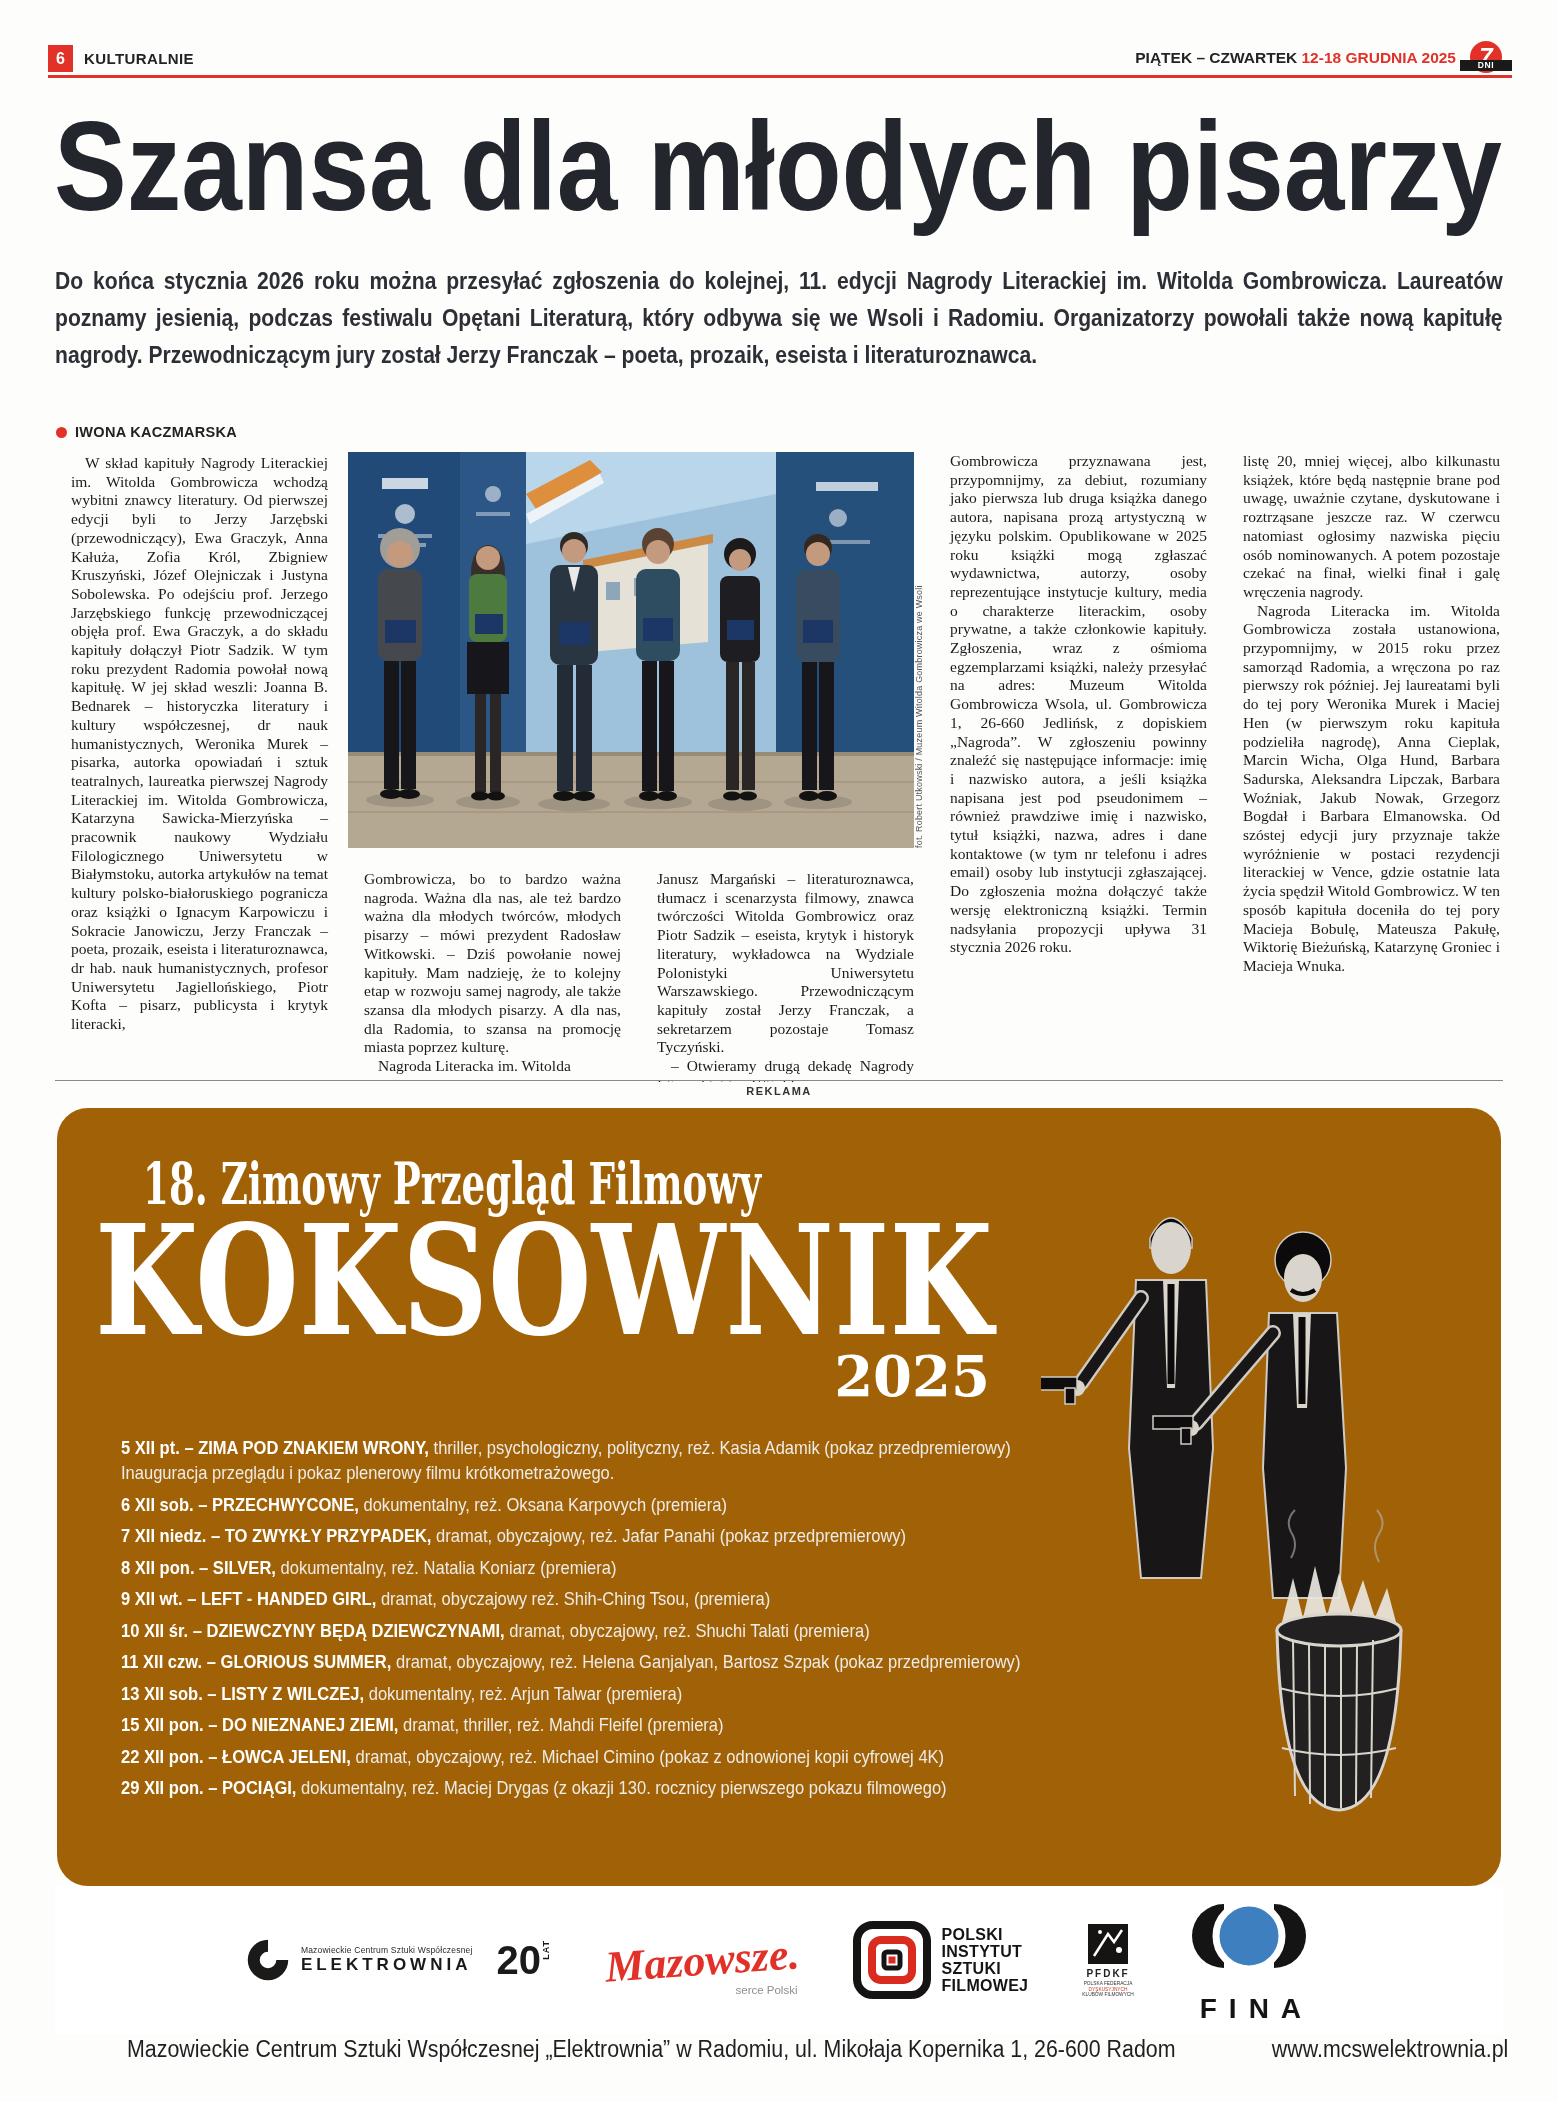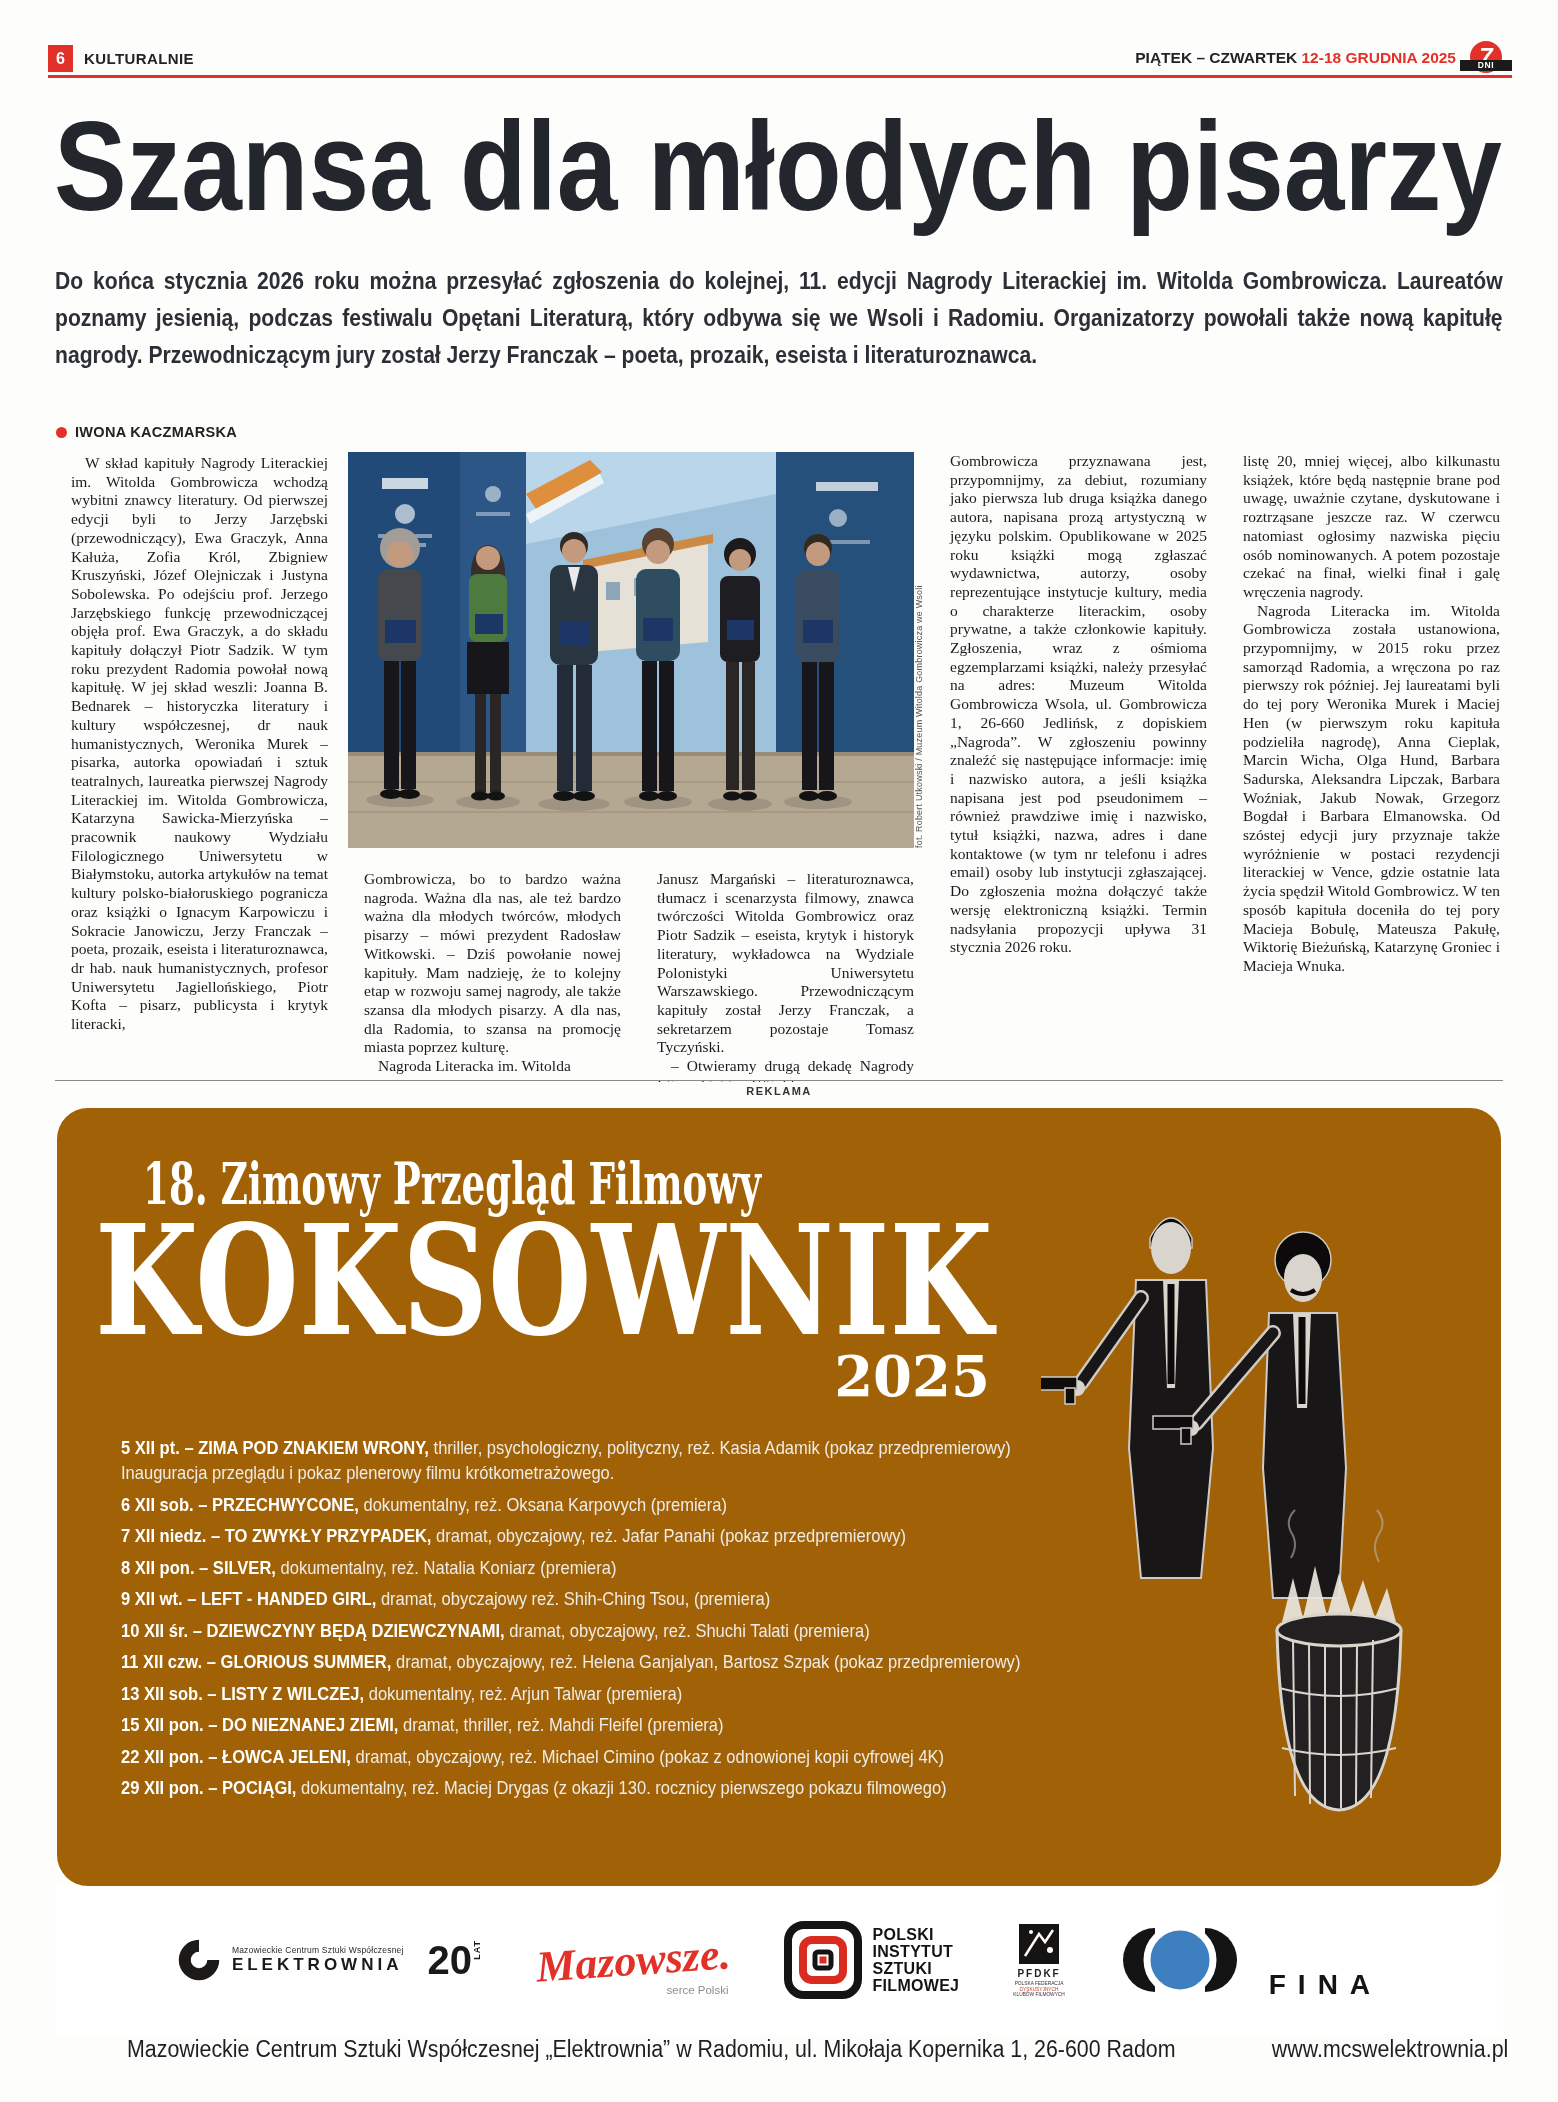--- a/index.html
+++ b/index.html
@@ -62,21 +62,21 @@
   .elektro-20 .n { font-size:40px; font-weight:bold; color:#1c1a19; line-height:40px; }
   .elektro-20 .lat { writing-mode:vertical-rl; transform:rotate(180deg); font-size:9px; font-weight:bold; color:#1c1a19; letter-spacing:1px; }
   .mazowsze { position:relative; }
   .mazowsze .word { font-family:"Liberation Serif",serif; font-style:italic; font-weight:bold; font-size:44px; color:#e23128; transform:rotate(-4deg); display:inline-block; }
   .mazowsze .tag { position:absolute; right:2px; bottom:-10px; font-size:11.5px; color:#8e8e8e; }
   .pisf-text { font-size:16px; font-weight:bold; line-height:17px; color:#161413; letter-spacing:.3px; }
   .pfdkf { display:flex; flex-direction:column; align-items:center; gap:2px; }
   .pfdkf .abbr { font-size:10px; font-weight:bold; letter-spacing:2px; color:#222; }
   .pfdkf .tiny { font-size:4.8px; line-height:5.6px; text-align:center; color:#333; }
   .pfdkf .tiny .r { color:#c0392b; }
-  .fina { display:flex; flex-direction:row; align-items:flex-end; gap:16px; }
+  .fina { display:flex; flex-direction:column; align-items:flex-start; gap:16px; }
   .fina .word { font-size:28px; font-weight:bold; letter-spacing:12px; color:#141414; text-indent:12px; }
   .sieckin { display:flex; flex-direction:column; align-items:flex-start; gap:2px; }
   .sieckin .txt { font-size:25px; line-height:30px; font-weight:bold; color:#4b4b4d; }
   
   .footer { position:absolute; top:2036px; left:55px; width:1448px; display:flex; justify-content:space-between;
             padding:0 75px 0 72px; font-size:23px; color:#1f1f21; }
   .footer .addr, .footer .site { transform:scaleX(.93); transform-origin:0 50%; white-space:nowrap; }
   .footer .site { transform-origin:100% 50%; }
 </style>
 </head>

